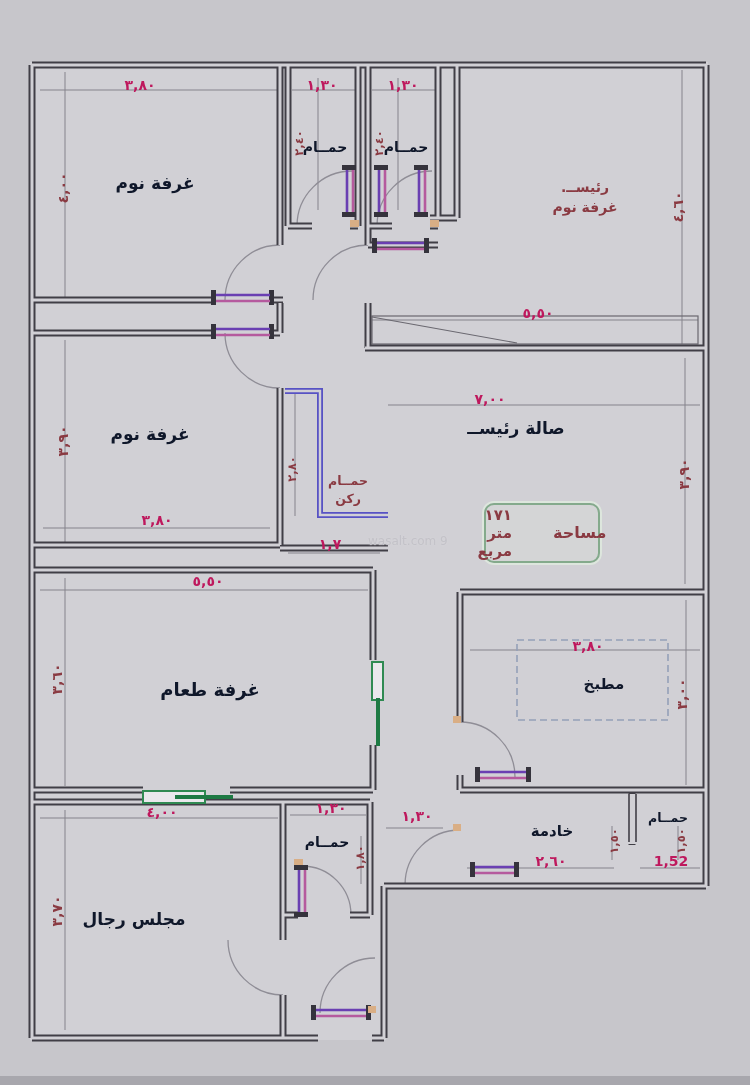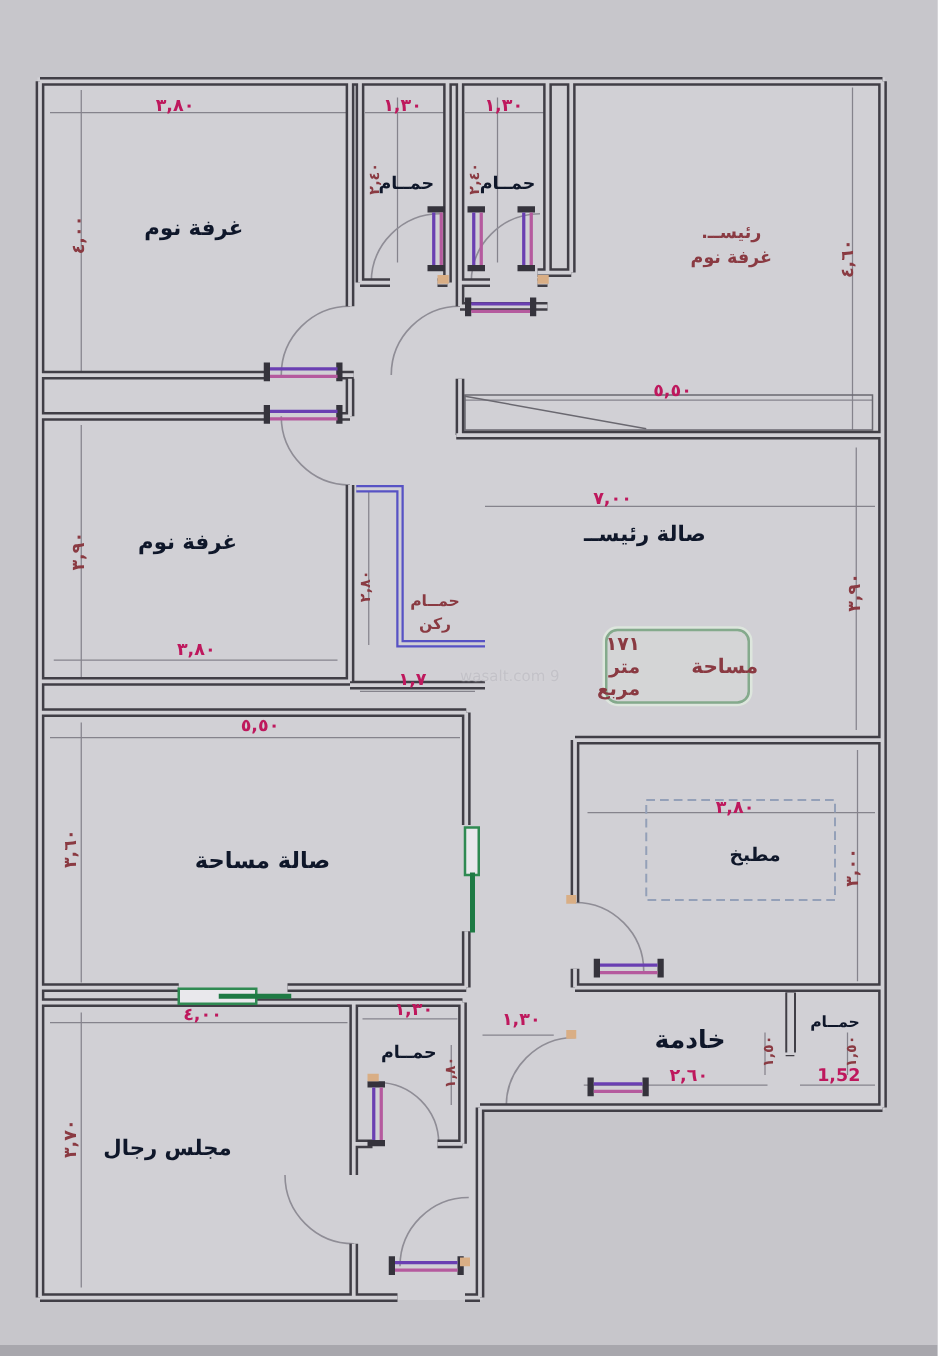--- a/index.html
+++ b/index.html
@@ -218,23 +218,23 @@
 <div class="lbl2" style="left:585px;top:197px;font-size:14px">
   <div>رئيســ.</div>
   <div>غرفة نوم</div>
 </div>
 <span class="lbl" style="left:150px;top:434px;font-size:17px">غرفة نوم</span>
 <div class="lbl2" style="left:348px;top:490px;font-size:12.5px">
   <div>حمــام</div>
   <div>ركن</div>
 </div>
 <span class="lbl" style="left:516px;top:428px;font-size:17px">صالة رئيســ</span>
-<span class="lbl" style="left:210px;top:689px;font-size:18px">صالة مساحة</span>
+<span class="lbl" style="left:210px;top:689px;font-size:18px">غرفة طعام</span>
 <span class="lbl" style="left:604px;top:684px;font-size:15px">مطبخ</span>
-<span class="lbl" style="left:552px;top:831px;font-size:20px">خادمة</span>
+<span class="lbl" style="left:552px;top:831px;font-size:15px">خادمة</span>
 <span class="lbl" style="left:668px;top:817px;font-size:12.5px">حمــام</span>
 <span class="lbl" style="left:327px;top:842px;font-size:14px">حمــام</span>
 <span class="lbl" style="left:134px;top:919px;font-size:17px">مجلس رجال</span>
 
 <span class="dim" style="left:140px;top:85px">٣,٨٠</span>
 <span class="dim" style="left:322px;top:85px">١,٣٠</span>
 <span class="dim" style="left:403px;top:85px">١,٣٠</span>
 <span class="dim" style="left:538px;top:313px">٥,٥٠</span>
 <span class="dim" style="left:490px;top:399px">٧,٠٠</span>
 <span class="dim" style="left:157px;top:520px">٣,٨٠</span>

